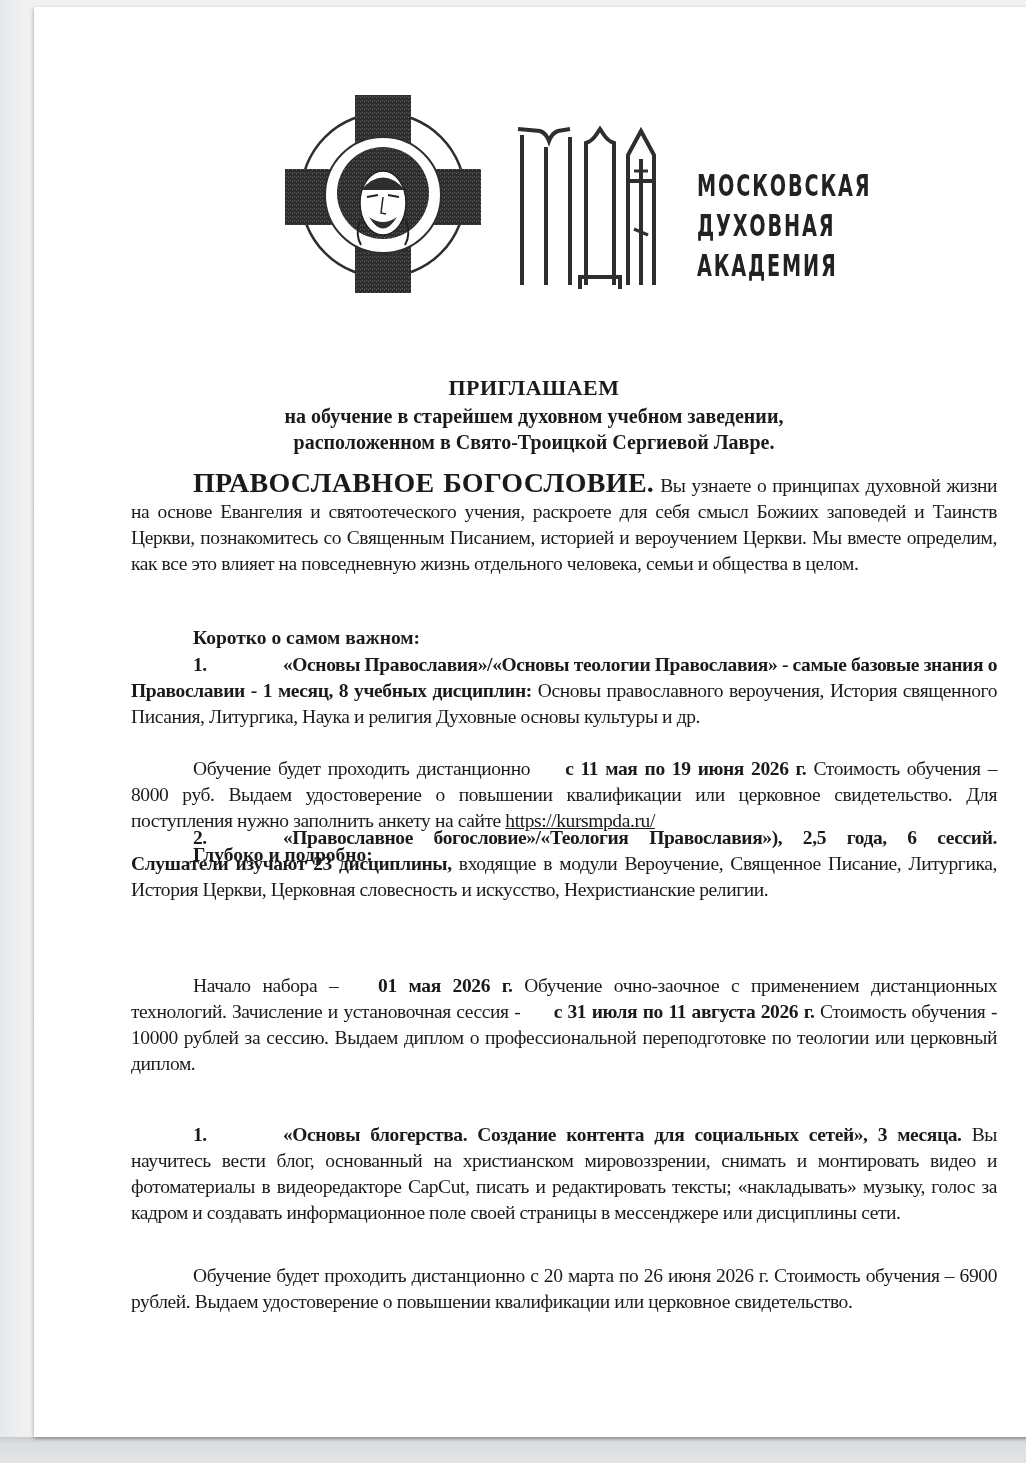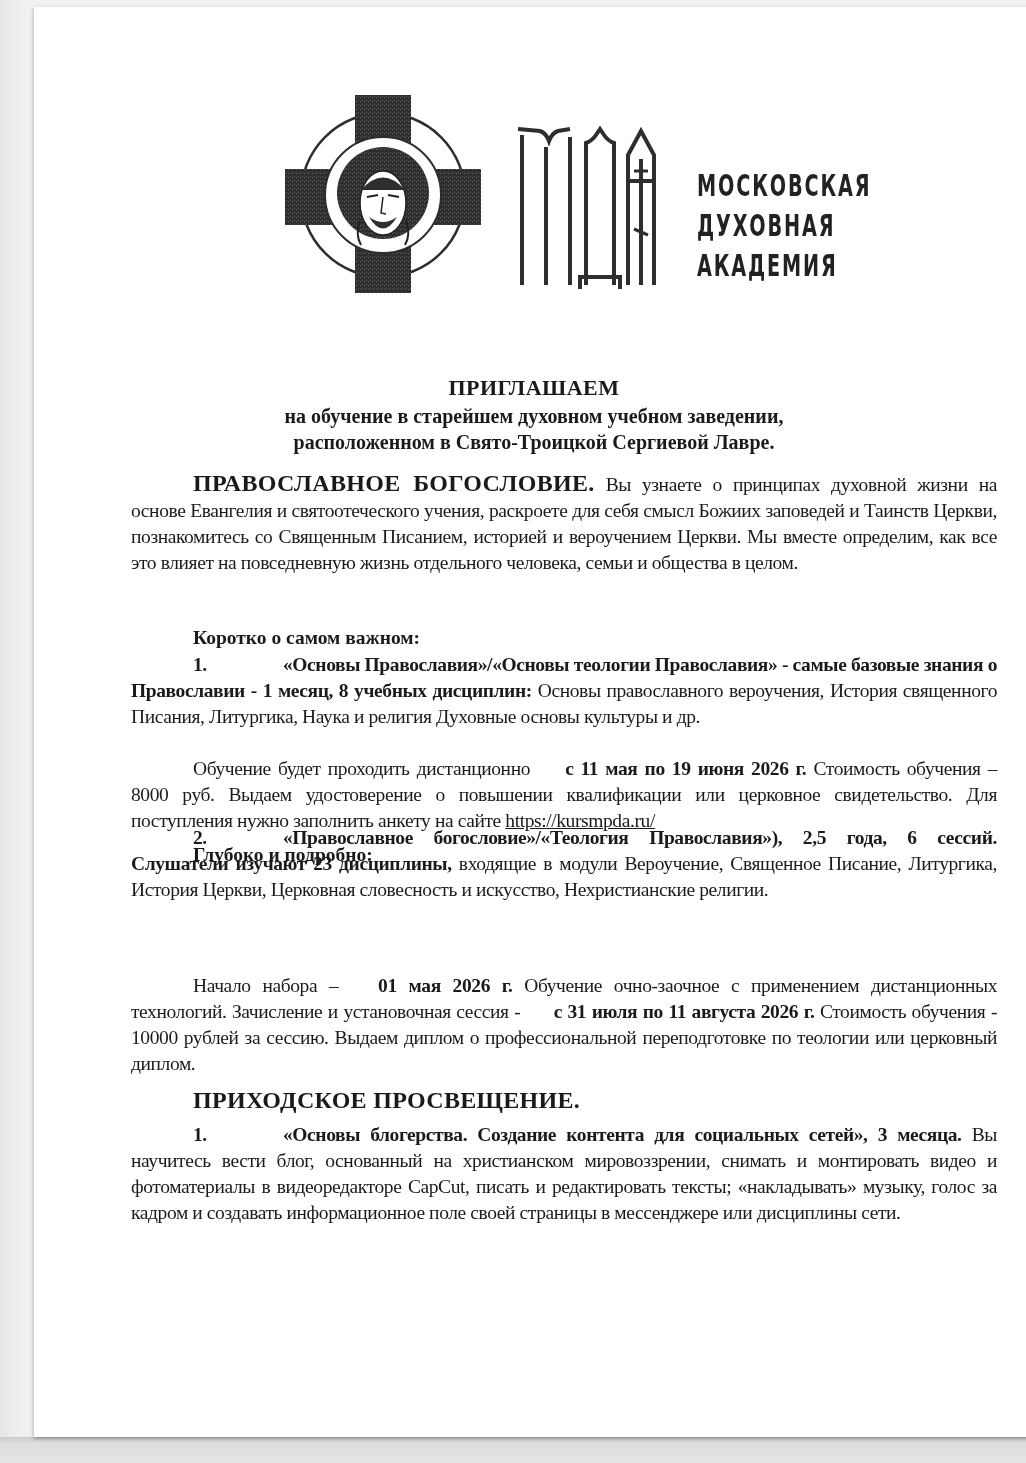--- a/index.html
+++ b/index.html
@@ -41,21 +41,21 @@
   .h-sub2 { top: 424px; font-size: 20px; }
 
   .para {
     position: absolute; left: 97px; width: 866px;
     font-size: 19.5px; line-height: 26px;
     text-align: justify; text-align-last: auto;
     letter-spacing: -0.4px;
   }
   .para .indent { display: inline-block; width: 62px; }
   .para b, .bold { font-weight: bold; margin-left: 28px; }
-  .sec-head { font-weight: bold; font-size: 24px; letter-spacing: 0.3px; }
+  .sec-head { font-weight: bold; font-size: 28px; letter-spacing: 0.3px; }
   .label-head {
     position: absolute; left: 159px; font-size: 19.5px; font-weight: bold; line-height: 26px;
   }
   .num { display: inline-block; width: 62px; font-weight: bold; }
   .link { text-decoration: underline; }
   .flat { text-align-last: left; }
 </style>
 </head>
 <body>
 
@@ -149,23 +149,23 @@
   </div>
 
   <div class="para" style="top:966px">
     <span class="indent"></span><span>Начало набора –</span>
     <b>01 мая 2026 г.</b>
     <span>Обучение очно-заочное с применением дистанционных технологий. Зачисление и установочная сессия -</span>
     <b>с 31 июля по 11 августа 2026 г.</b>
     <span>Стоимость обучения - 10000 рублей за сессию. Выдаем диплом о профессиональной переподготовке по теологии или церковный диплом.</span>
   </div>
 
-  <div class="para flat" style="top:1080px">
-    <span class="indent"></span><span class="sec-head">ПРИХОДСКОЕ ПРОСВЕЩЕНИЕ.</span>
-  </div>
 
   <div class="para" style="top:1115px">
     <span class="indent"></span><span class="num">1.</span><b>«Основы блогерства. Создание контента для социальных сетей», 3 месяца.</b>
     <span>Вы научитесь вести блог, основанный на христианском мировоззрении, снимать и монтировать видео и фотоматериалы в видеоредакторе CapCut, писать и редактировать тексты; «накладывать» музыку, голос за кадром и создавать информационное поле своей страницы в мессенджере или дисциплины сети.</span>
   </div>
 
+  <div class="para" style="top:1256px">
+    <span class="indent"></span><span>Обучение будет проходить дистанционно с 20 марта по 26 июня 2026 г. Стоимость обучения – 6900 рублей. Выдаем удостоверение о повышении квалификации или церковное свидетельство.</span>
+  </div>
 
 </div>
 
 </body></html>

